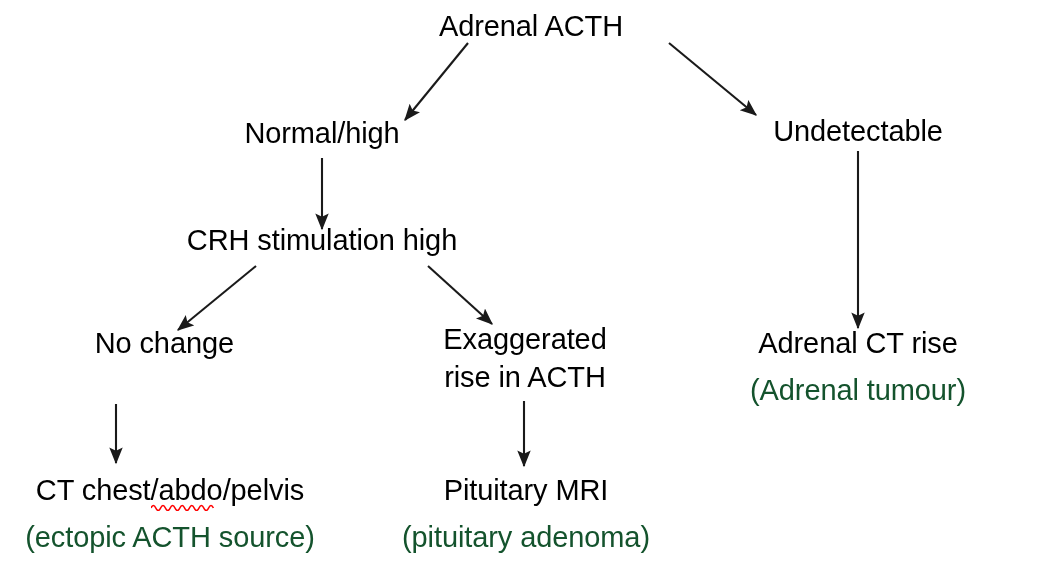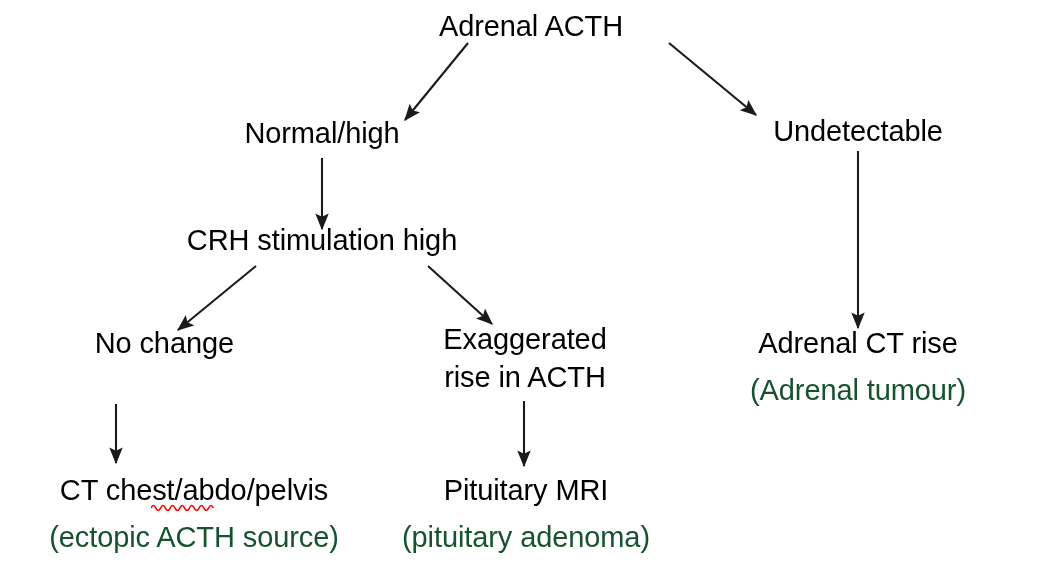--- a/index.html
+++ b/index.html
@@ -94,21 +94,21 @@
   <div class="node" style="left:397px; top:321px; width:256px;">
     <span class="line">Exaggerated</span>
     <span class="line">rise in ACTH</span>
   </div>
 
   <div class="node" style="left:718px; top:325px; width:280px;">
     <span class="line">Adrenal CT rise</span>
     <span class="caption">(Adrenal tumour)</span>
   </div>
 
-  <div class="node" style="left:0; top:472px; width:340px;padding-left:24px;">
+  <div class="node" style="left:0; top:472px; width:340px;">
     <span class="line">CT chest/abdo/pelvis</span>
     <span class="caption">(ectopic ACTH source)</span>
   </div>
 
   <svg class="squiggle" style="left:151px; top:502px;" width="68" height="9" viewBox="0 0 68 9">
     <path d="M0,6 q2.4,-5 4.8,0 t4.8,0 t4.8,0 t4.8,0 t4.8,0 t4.8,0 t4.8,0 t4.8,0 t4.8,0 t4.8,0 t4.8,0 t4.8,0 t4.8,0" fill="none" stroke="#ff0000" stroke-width="1.6"></path>
   </svg>
 
   <div class="node" style="left:398px; top:472px; width:256px;">
     <span class="line">Pituitary MRI</span>

